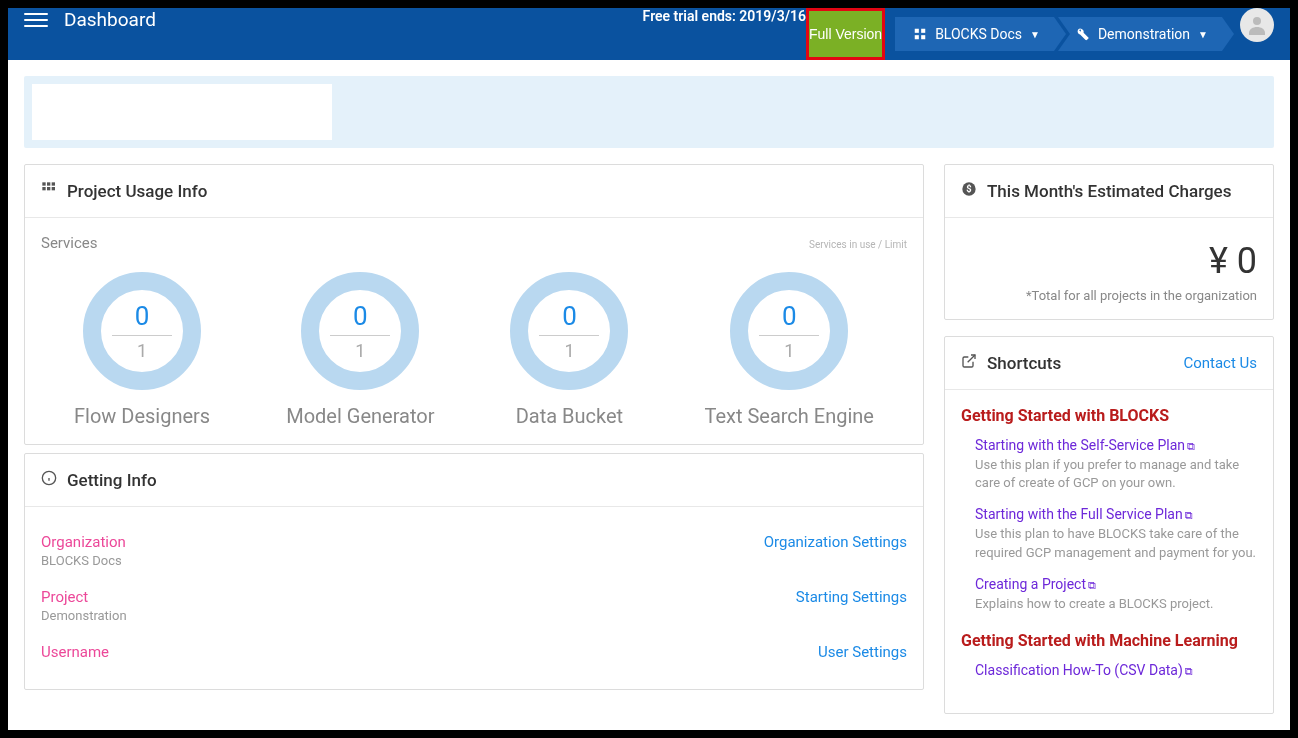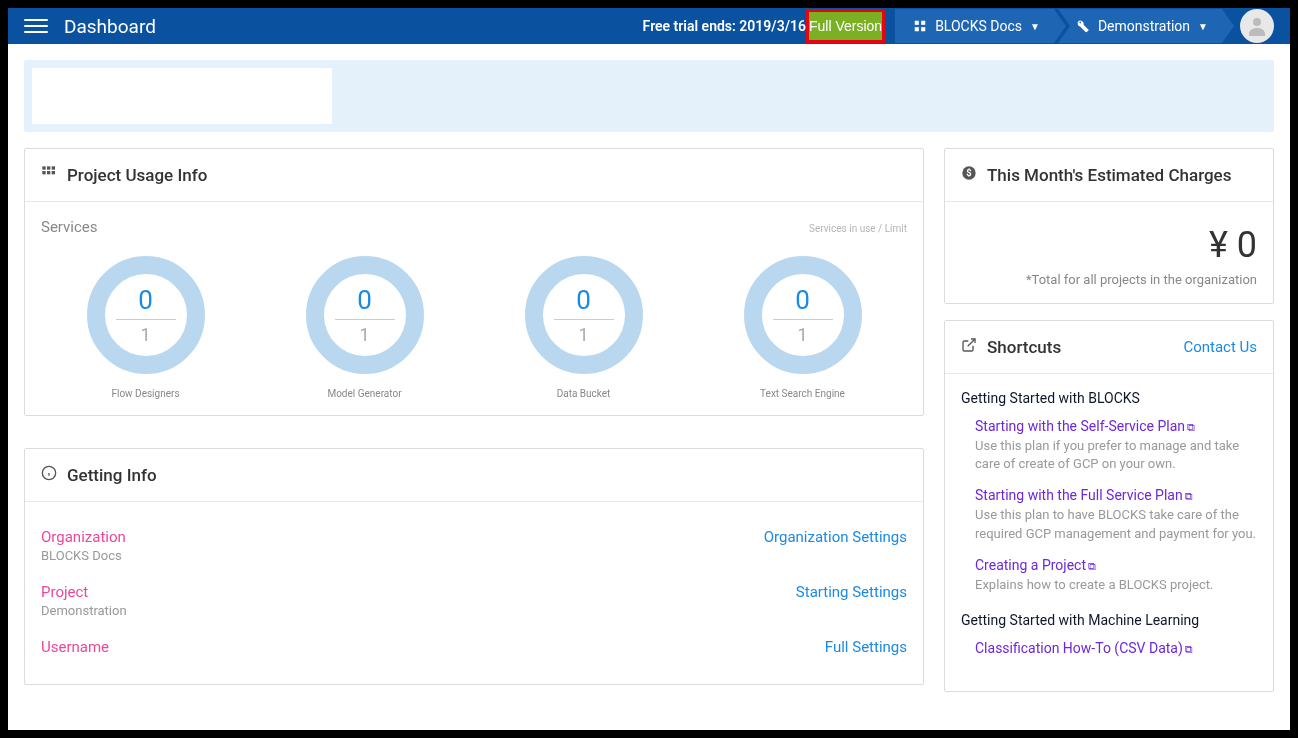--- a/index.html
+++ b/index.html
@@ -1,36 +1,36 @@
 <!DOCTYPE html>
 <html><head>
 <meta charset="utf-8">
 <style>
 * { box-sizing: border-box; margin: 0; padding: 0; }
 body { font-family: -apple-system, BlinkMacSystemFont, "Segoe UI", Roboto, sans-serif; background: #000; }
 .frame { width: 1298px; height: 738px; background: #000; position: relative; overflow: hidden; }
 .inner { position: absolute; top: 8px; left: 8px; right: 8px; bottom: 8px; background: #fff; display: flex; flex-direction: column; }
-.topbar { height: 36px; background: #0a529f; display: flex; align-items: center; padding: 0 16px; color: #fff; }
+.topbar { height: 52px; background: #0a529f; display: flex; padding: 0 16px; color: #fff; }
 .menu-btn { width: 24px; height: 24px; display: flex; flex-direction: column; justify-content: center; gap: 4px; cursor: pointer; margin-right: 16px; }
 .menu-btn span { height: 2px; background: #fff; border-radius: 1px; }
 .topbar-title { font-size: 19px; font-weight: 400; flex: 1; }
 .trial-text { font-size: 14px; font-weight: 600; }
 .full-version-btn { background: #7bb025; border: 3px solid #e30613; color: #fff; padding: 6px 0; font-size: 14px; cursor: pointer; margin-right: 10px; }
 .breadcrumb-wrap { display: flex; align-items: center; }
 .bc-item { background: #1e66b4; color: #fff; display: flex; align-items: center; padding: 0 14px 0 18px; height: 34px; font-size: 14px; cursor: pointer; position: relative; margin-right: 4px; }
 .bc-item::after { content: ''; position: absolute; right: -12px; top: 0; width: 0; height: 0; border-top: 17px solid transparent; border-bottom: 17px solid transparent; border-left: 12px solid #1e66b4; z-index: 1; }
 .bc-item::before { content: ''; position: absolute; left: 0; top: 0; width: 0; height: 0; border-top: 17px solid transparent; border-bottom: 17px solid transparent; border-left: 12px solid #0a529f; }
 .bc-item:first-child::before { display: none; }
 .bc-icon { margin-right: 8px; display: inline-flex; }
 .bc-item .caret { margin-left: 8px; font-size: 10px; }
 .avatar { width: 34px; height: 34px; border-radius: 50%; background: #e8e8e8; margin-left: 14px; display: flex; align-items: center; justify-content: center; }
 .avatar svg { width: 24px; height: 24px; fill: #bbb; }
 
 .content { flex: 1; overflow: auto; padding: 16px; display: flex; gap: 16px; }
-.col-left { flex: 1; display: flex; flex-direction: column; gap: 32px; }
+.col-left { flex: 1; display: flex; flex-direction: column; gap: 8px; }
 .col-right { width: 330px; display: flex; flex-direction: column; gap: 16px; }
 
 .banner { height: 72px; background: #e4f1fa; border-radius: 2px; position: relative; }
 .banner-inner { position: absolute; left: 8px; top: 8px; width: 300px; height: 56px; background: #fff; }
 
 .card { border: 1px solid #dcdcdc; border-radius: 2px; background: #fff; }
 .card-header { padding: 16px; display: flex; align-items: center; gap: 10px; border-bottom: 1px solid #e8e8e8; }
 .card-header h2 { font-size: 17px; font-weight: 500; color: #333; }
 .card-header .right-link { margin-left: auto; color: #1b8ae6; font-size: 15px; text-decoration: none; }
 .card-body { padding: 16px; }
@@ -38,32 +38,32 @@
 .services-row { display: flex; justify-content: space-between; align-items: baseline; margin-bottom: 20px; }
 .services-label { color: #888; font-size: 15px; }
 .services-limit { color: #b5b5b5; font-size: 10px; }
 
 .gauges { display: flex; justify-content: space-around; gap: 10px; }
 .gauge { display: flex; flex-direction: column; align-items: center; }
 .ring { width: 118px; height: 118px; border-radius: 50%; background: #fff; border: 18px solid #b9d8f0; display: flex; flex-direction: column; align-items: center; justify-content: center; }
 .ring .used { color: #1b8ae6; font-size: 26px; }
 .ring hr { width: 60px; border: none; border-top: 1px solid #ccc; margin: 4px 0; }
 .ring .limit { color: #aaa; font-size: 18px; }
-.gauge-label { margin-top: 14px; color: #888; font-size: 10px; text-align: center; }
+.gauge-label { margin-top: 14px; color: #888; font-size: 20px; text-align: center; }
 
 .acct-row { display: flex; justify-content: space-between; padding: 10px 0; }
 .acct-label { font-size: 15px; color: #ec4899; }
 .acct-value { font-size: 13px; color: #999; margin-top: 2px; }
 .acct-link { color: #1b8ae6; font-size: 15px; text-decoration: none; }
 
 .charges-amount { text-align: right; font-size: 36px; color: #333; padding: 6px 0; }
 .charges-note { text-align: right; font-size: 13px; color: #888; }
 
 .shortcut-section { margin-bottom: 18px; }
-.shortcut-section h3 { font-size: 14px; font-weight: 400; color: #0f172a; margin-bottom: 10px; }
+.shortcut-section h3 { font-size: 16px; font-weight: 700; color: #b91c1c; margin-bottom: 10px; }
 .shortcut-item { margin-bottom: 12px; padding-left: 14px; }
 .shortcut-link { color: #6d28d9; font-size: 14px; text-decoration: none; }
 .ext-icon { font-size: 11px; margin-left: 2px; }
 .shortcut-desc { color: #999; font-size: 13px; margin-top: 2px; line-height: 1.4; }
 </style>
 </head>
 <body>
 
 <div class="frame">
 <div class="inner">
@@ -198,21 +198,21 @@
       <div class="acct-label">Project</div>
       <div class="acct-value">Demonstration</div>
     </div>
     <a href="#" class="acct-link">Starting Settings</a>
                   </div>
                   <div class="acct-row">
     <div>
       <div class="acct-label">Username</div>
       <div class="acct-value"></div>
     </div>
-    <a href="#" class="acct-link">Full Settings</a>
+    <a href="#" class="acct-link">User Settings</a>
                   </div>
                 </div>
           </div>
 
         </div>
 
         <div class="col-right">
 
           <div class="card">
             <div class="card-header">

